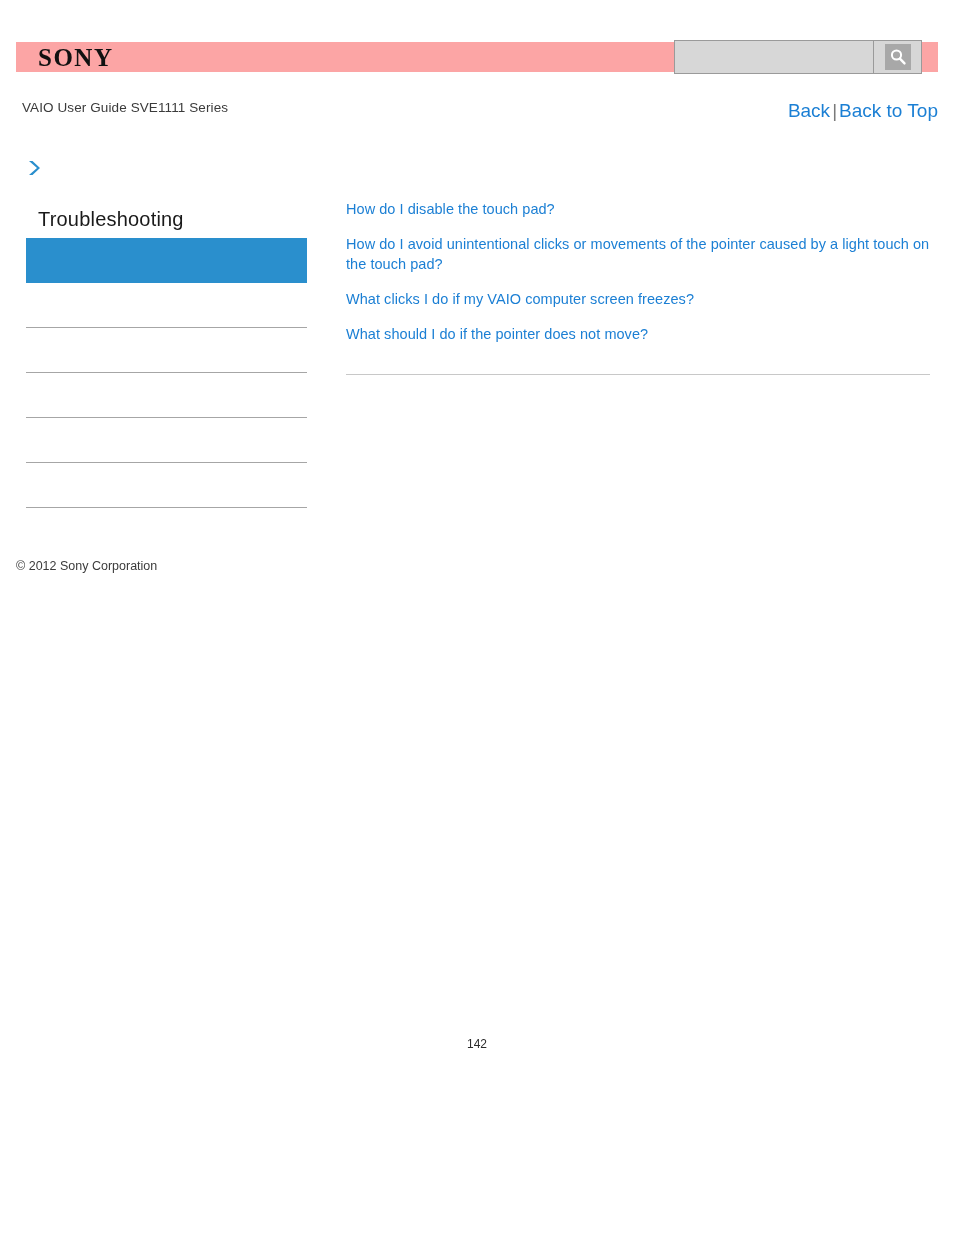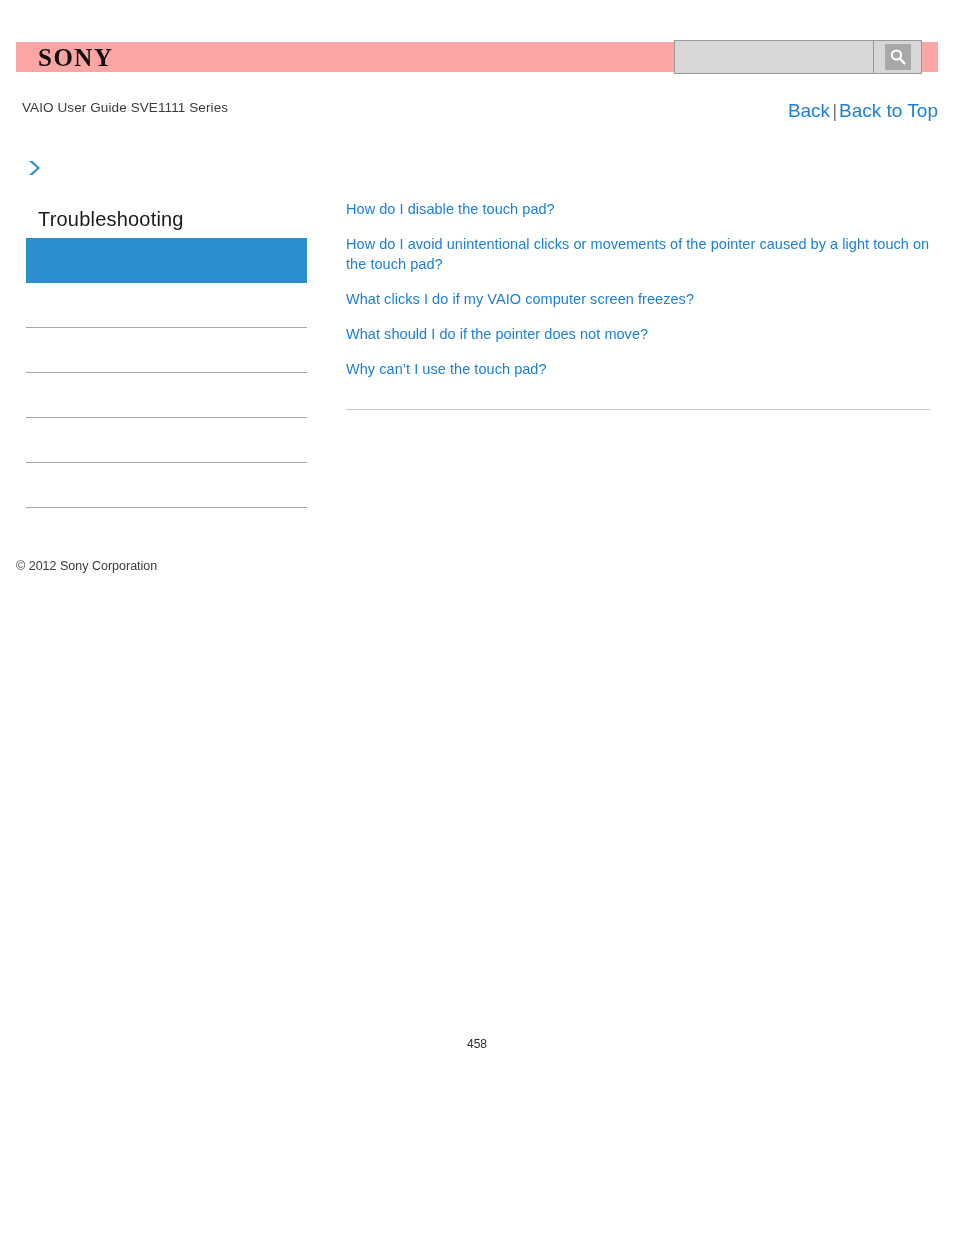--- a/index.html
+++ b/index.html
@@ -256,17 +256,16 @@
   </div>
 </div>
 
 <div class="copyright">© 2012 Sony Corporation</div>
 
 <div class="content">
   <a class="faq-link" href="#">How do I disable the touch pad?</a>
   <a class="faq-link" href="#">How do I avoid unintentional clicks or movements of the pointer caused by a light touch on the touch pad?</a>
   <a class="faq-link" href="#">What clicks I do if my VAIO computer screen freezes?</a>
   <a class="faq-link" href="#">What should I do if the pointer does not move?</a>
-  <a class="faq-link" href="#">Why can’t I use the touch pad?</a>
   <div class="content-divider"></div>
 </div>
 
-<div class="page-number">458</div>
+<div class="page-number">142</div>
 
 </body></html>

